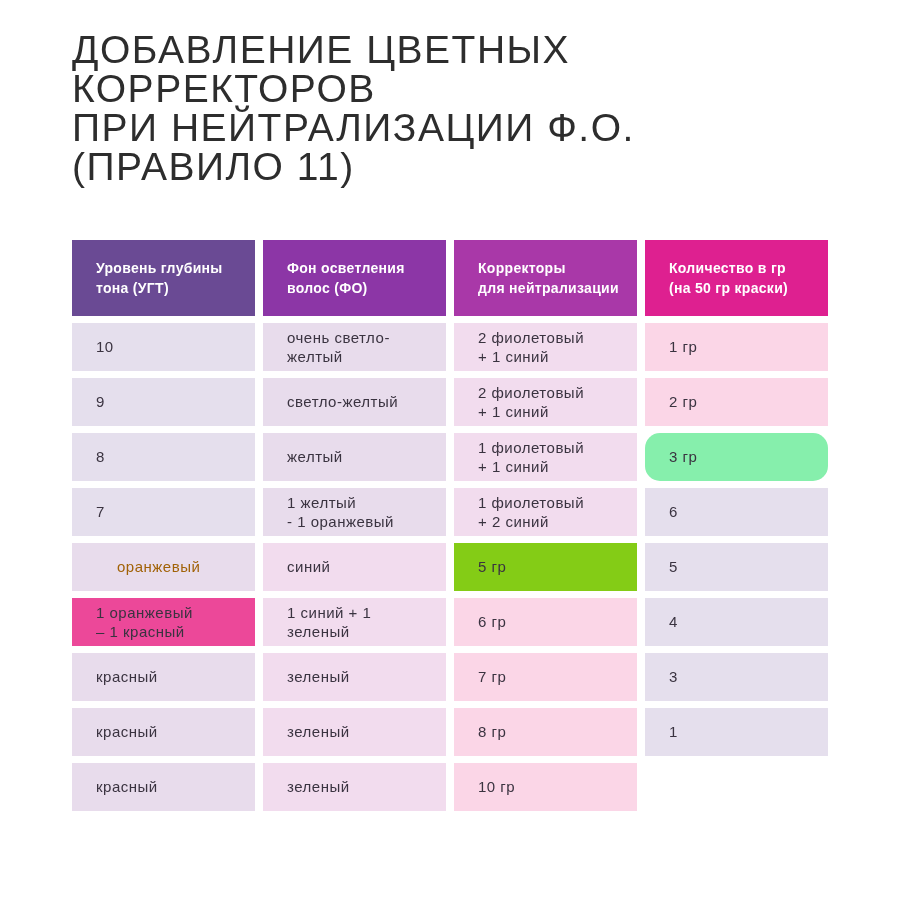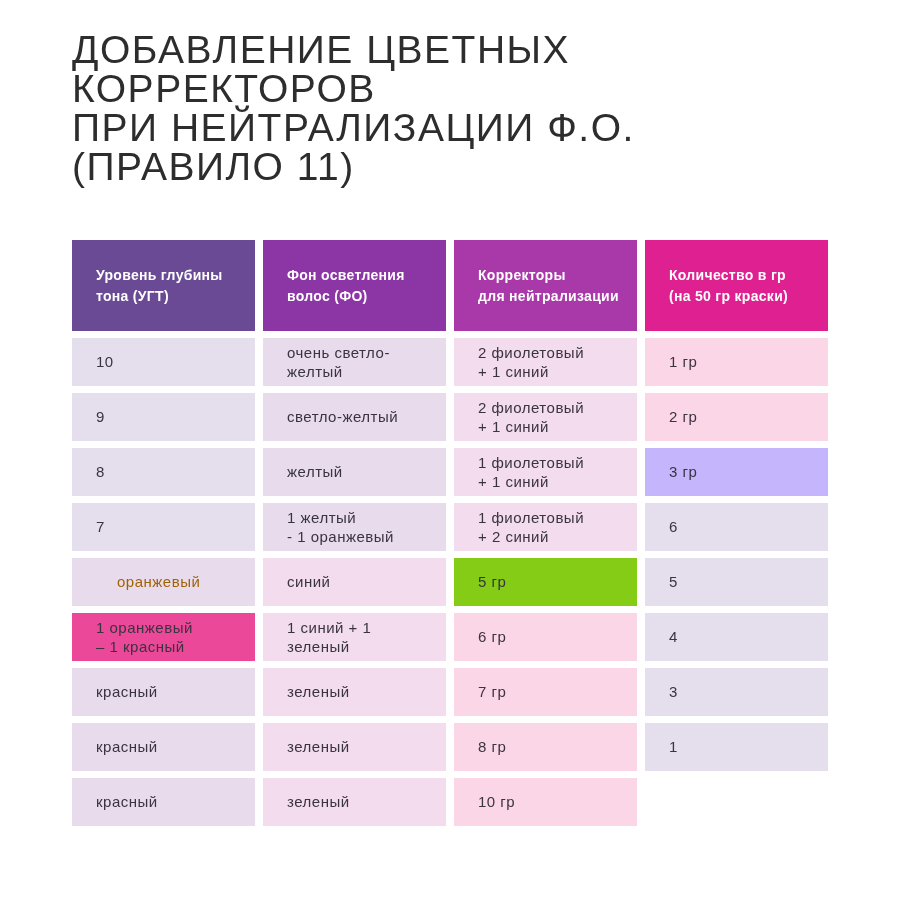--- a/index.html
+++ b/index.html
@@ -29,21 +29,21 @@
     position: absolute;
     left: 72px;
     top: 240px;
     width: 756px;
     display: grid;
     grid-template-columns: repeat(4, 1fr);
     column-gap: 8px;
     row-gap: 7px;
   }
   .th {
-    height: 91px;
+    height: 76px;
     display: flex;
     align-items: center;
     box-sizing: border-box;
     padding: 0 10px 0 24px;
     color: #ffffff;
     font-size: 14px;
     font-weight: 700;
     line-height: 1.45;
     letter-spacing: 0.3px;
     white-space: pre-line;
@@ -89,21 +89,21 @@
     <div class="td" style="background: rgb(229, 223, 237); color: rgb(58, 51, 64);">9</div>
     <div class="td" style="background: rgb(232, 220, 236); color: rgb(58, 51, 64);">светло-желтый</div>
     <div class="td" style="background: rgb(242, 220, 238); color: rgb(58, 51, 64);">2 фиолетовый
 + 1 синий</div>
     <div class="td" style="background: rgb(251, 214, 231); color: rgb(58, 51, 64);">2 гр</div>
 
     <div class="td" style="background: rgb(229, 223, 237); color: rgb(58, 51, 64);">8</div>
     <div class="td" style="background: rgb(232, 220, 236); color: rgb(58, 51, 64);">желтый</div>
     <div class="td" style="background: rgb(242, 220, 238); color: rgb(58, 51, 64);">1 фиолетовый
 + 1 синий</div>
-    <div class="td" style="background: #c4b5fd; color: rgb(58, 51, 64);">3 гр</div>
+    <div class="td" style="background: #86efac; color: rgb(58, 51, 64); border-radius: 15px;">3 гр</div>
 
     <div class="td" style="background: rgb(229, 223, 237); color: rgb(58, 51, 64);">7</div>
     <div class="td" style="background: rgb(232, 220, 236); color: rgb(58, 51, 64);">1 желтый
 - 1 оранжевый</div>
     <div class="td" style="background: rgb(242, 220, 238); color: rgb(58, 51, 64);">1 фиолетовый
 + 2 синий</div>
 
     <div class="td" style="background: rgb(229, 223, 237); color: rgb(58, 51, 64);">6</div>
     <div class="td" style="background: rgb(232, 220, 236); color: #a16207; padding-left: 45px;">оранжевый</div>
     <div class="td" style="background: rgb(242, 220, 238); color: rgb(58, 51, 64);">синий</div>

